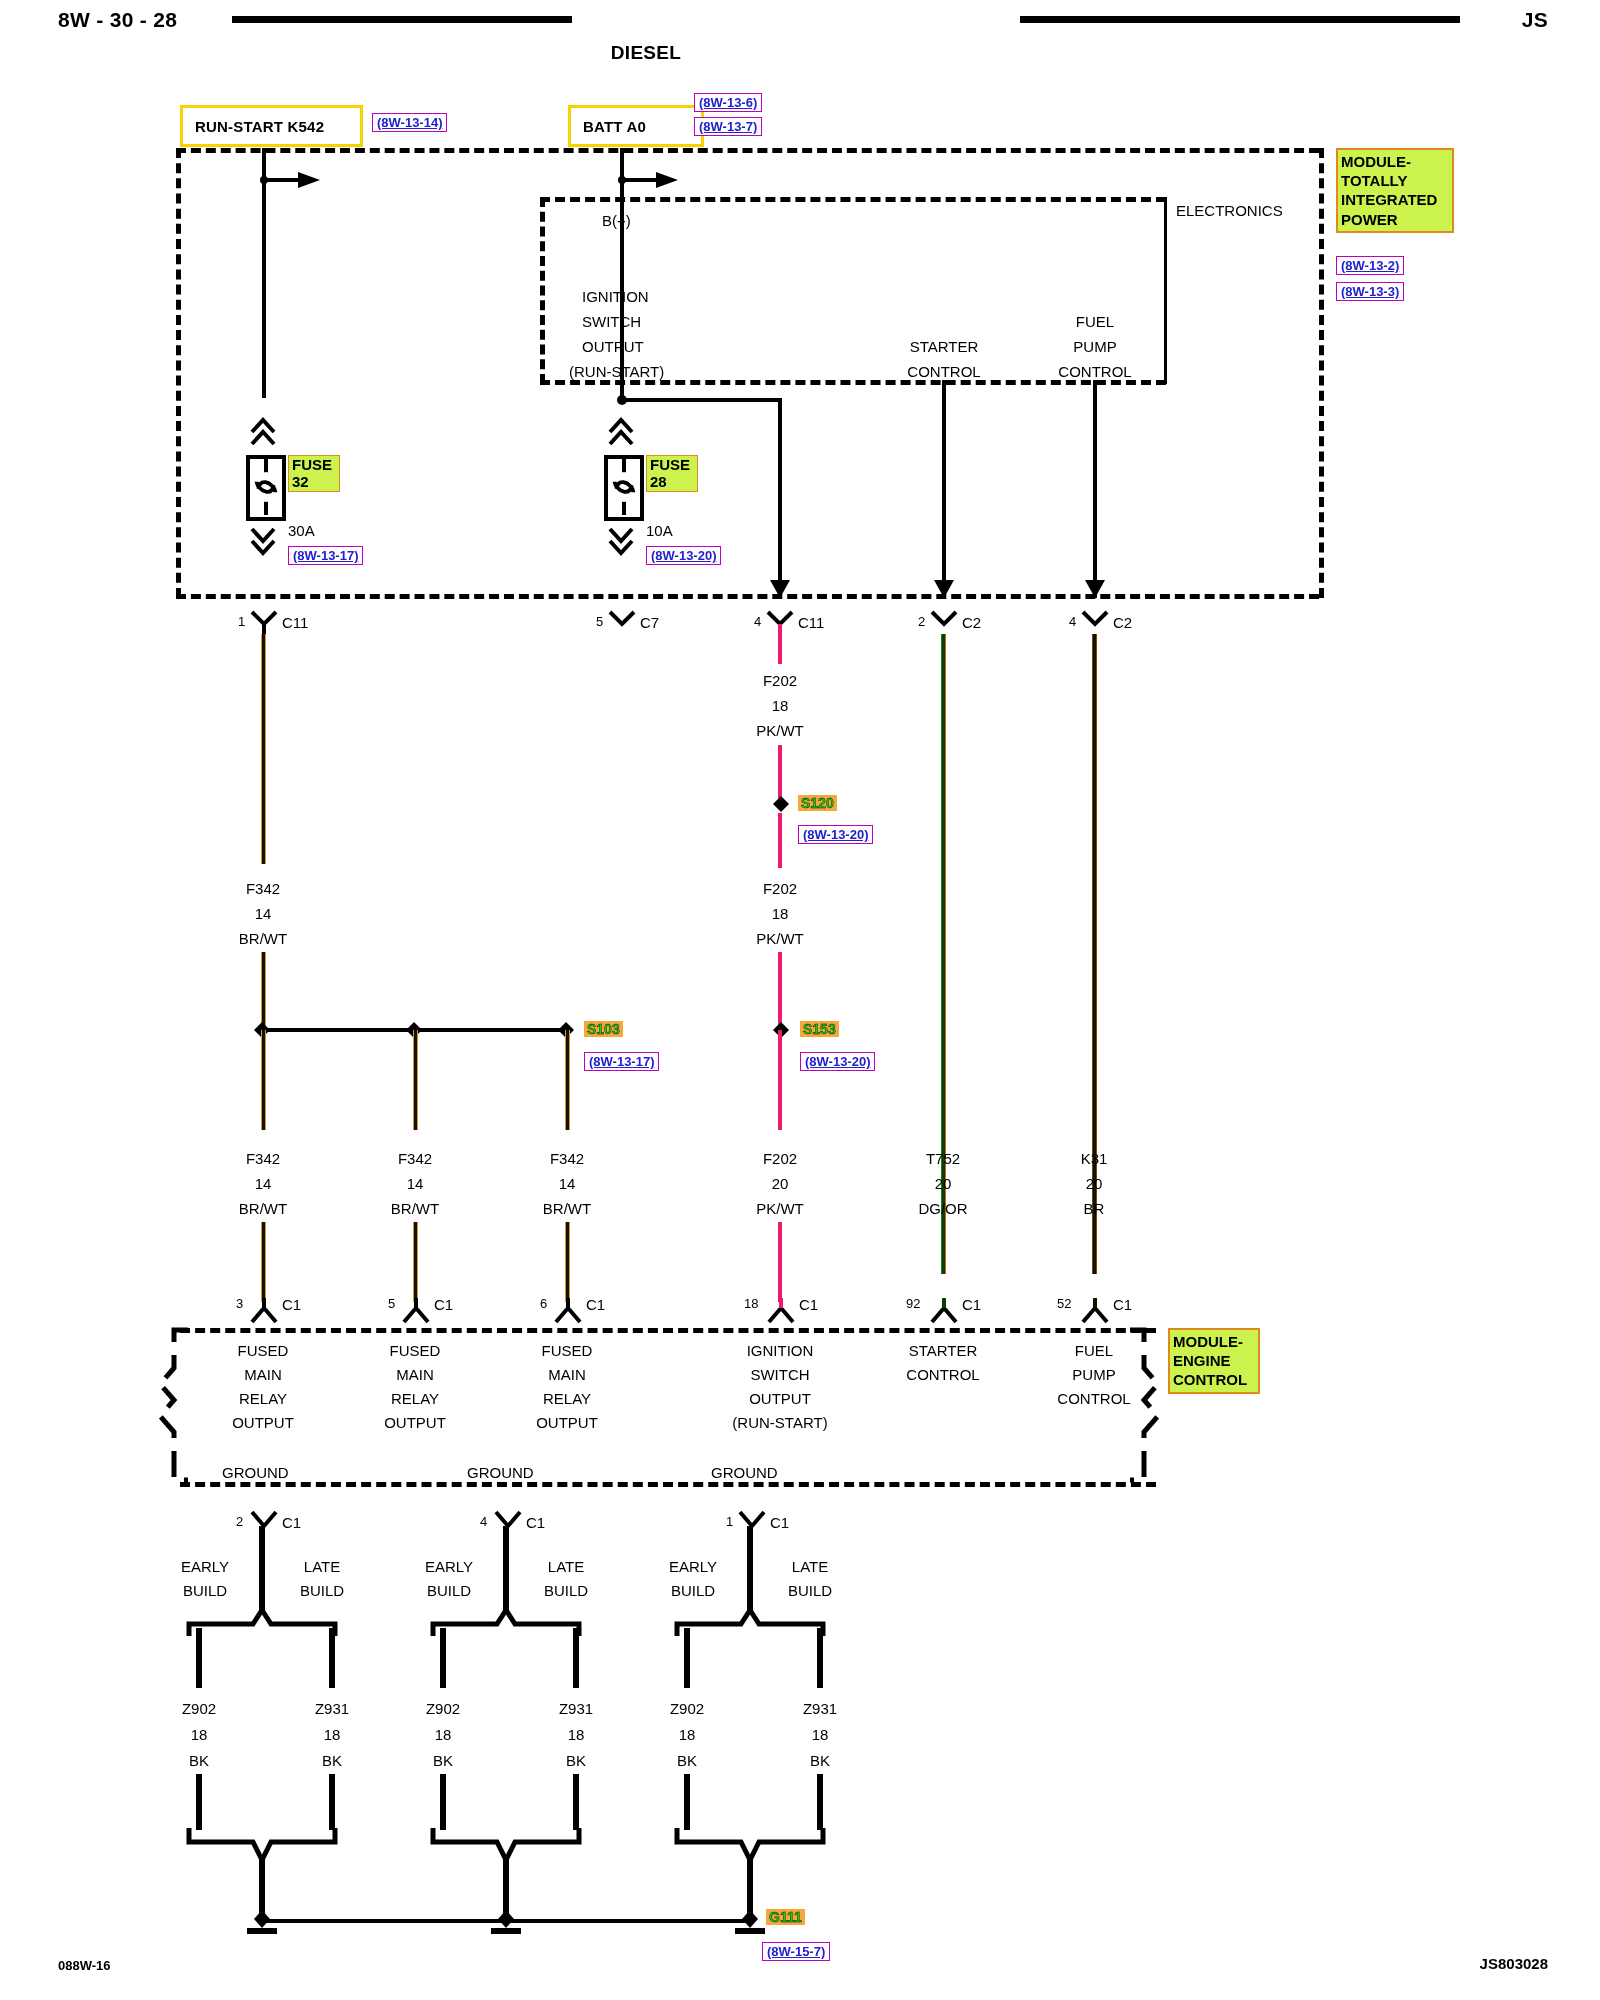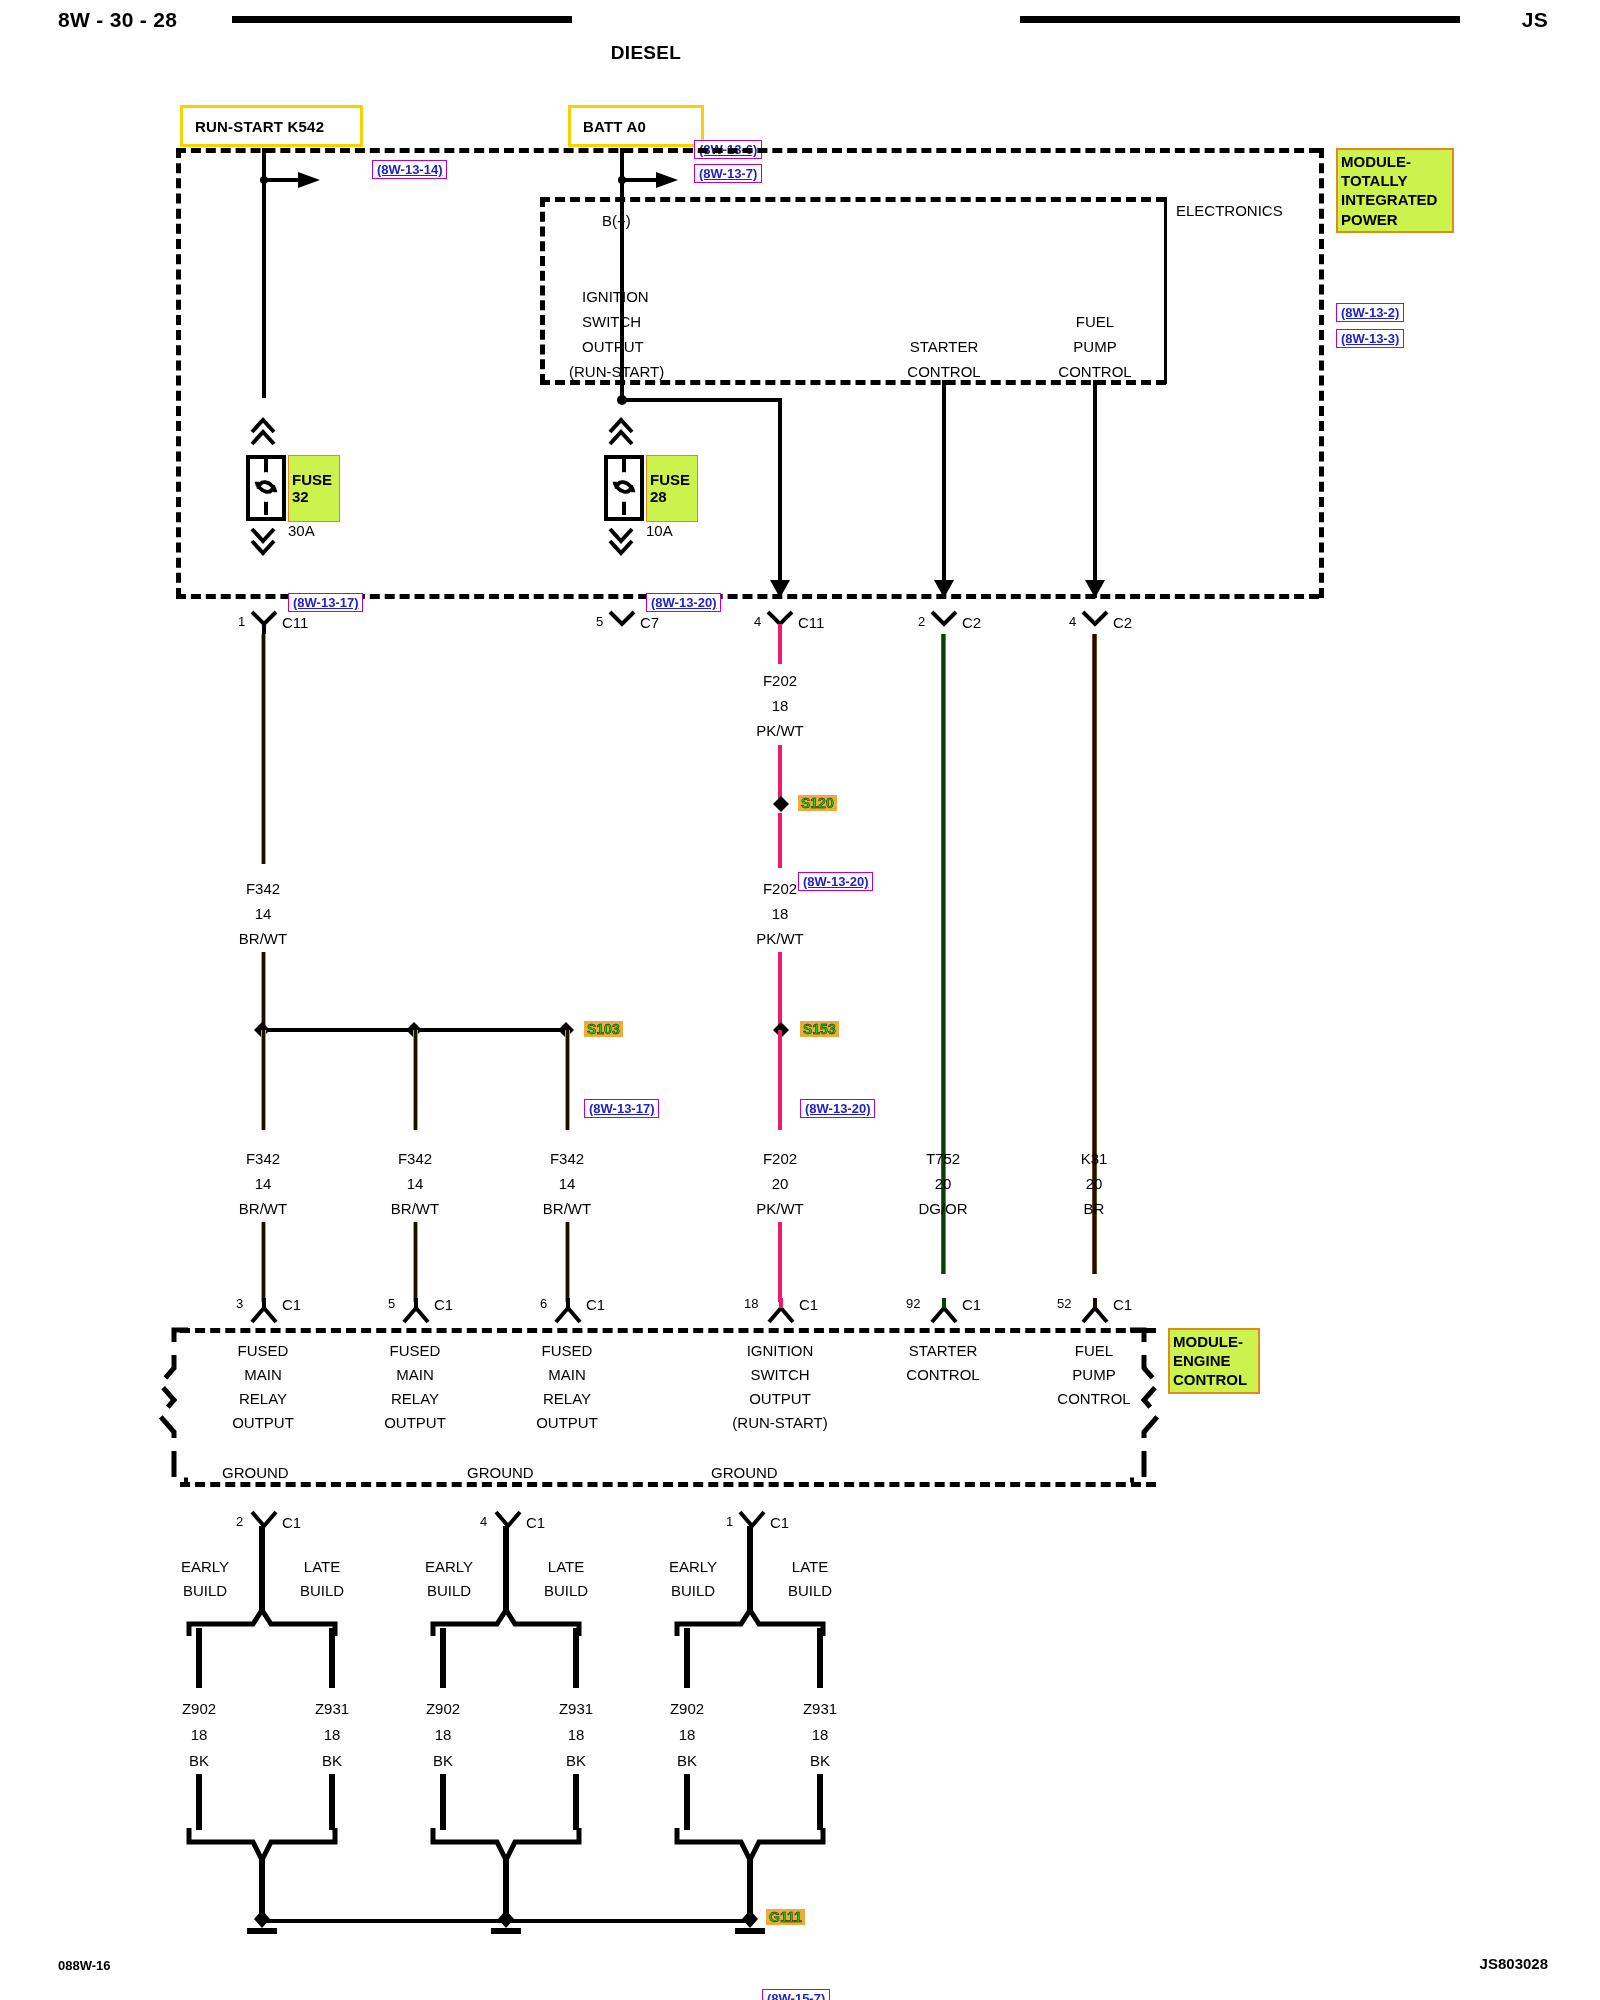--- a/index.html
+++ b/index.html
@@ -30,25 +30,25 @@
 
   .dash-h{position:absolute;height:0;border-top:5px dashed #000;}
   .dash-v{position:absolute;width:0;border-left:5px dashed #000;}
 
   
   .src-box{position:absolute;border:3px solid #f5d300;background:#fff;
            display:flex;align-items:center;padding-left:12px;
            font-weight:bold;font-size:15px;letter-spacing:.2px;}
   .ref{position:absolute;border:1.5px solid #c000c0;background:#fff;color:#2222cc;
        font-size:13px;font-weight:bold;padding:1px 4px;text-decoration:underline;
-       white-space:nowrap;margin-top:47px;}
+       white-space:nowrap;}
   .mod-box{position:absolute;background:#ccf24d;border:2px solid #e08a1e;
            font-weight:bold;font-size:15px;color:#000;line-height:1.28;padding:2px 3px;}
   .fuse-box{position:absolute;background:#ccf24d;border:1.5px solid #e08a1e;
-            font-weight:bold;font-size:15px;color:#000;line-height:1.15;padding:15px 3px;}
+            font-weight:bold;font-size:15px;color:#000;line-height:1.15;padding:0 3px;}
   .splice-lbl{position:absolute;background:#f2a93b;color:#18d018;
               font-weight:bold;font-size:14px;padding:0 3px;-webkit-text-stroke:.4px #000;}
   .g-lbl{position:absolute;background:#f2a93b;color:#18d018;
          font-weight:bold;font-size:14px;padding:0 3px;-webkit-text-stroke:.4px #000;}
 
   .txt{position:absolute;font-size:15px;white-space:nowrap;}
   .txt.b{font-weight:normal;}
   .txt.sm{font-size:13px;}
   .ctr{position:absolute;font-size:15px;text-align:center;white-space:nowrap;transform:translateX(-50%);}
 

